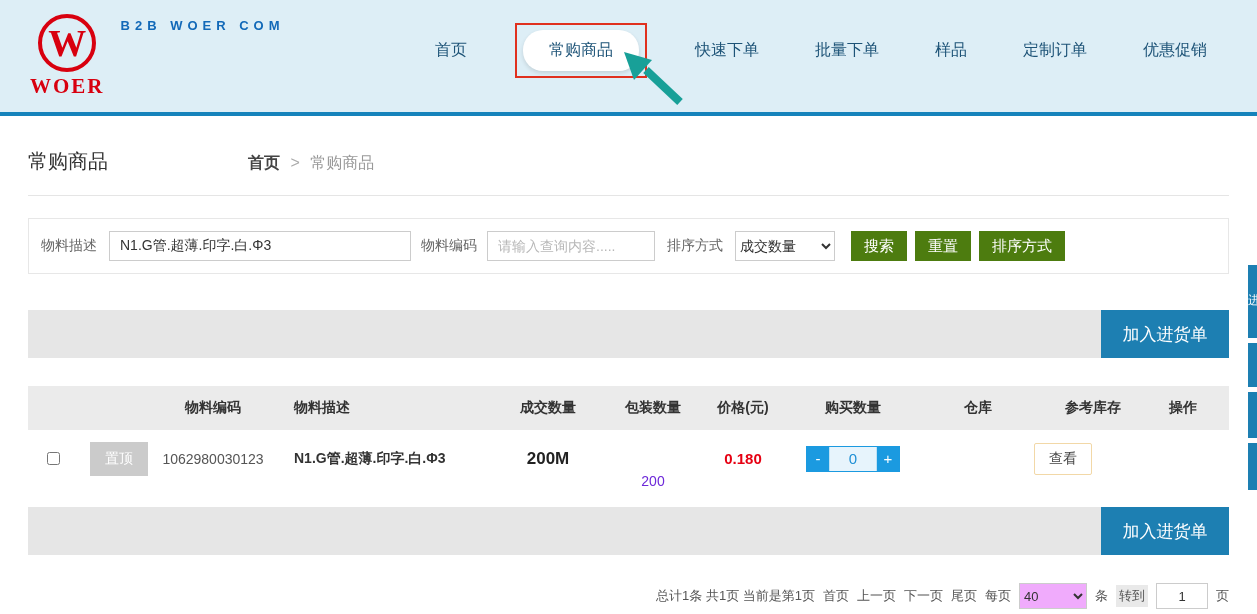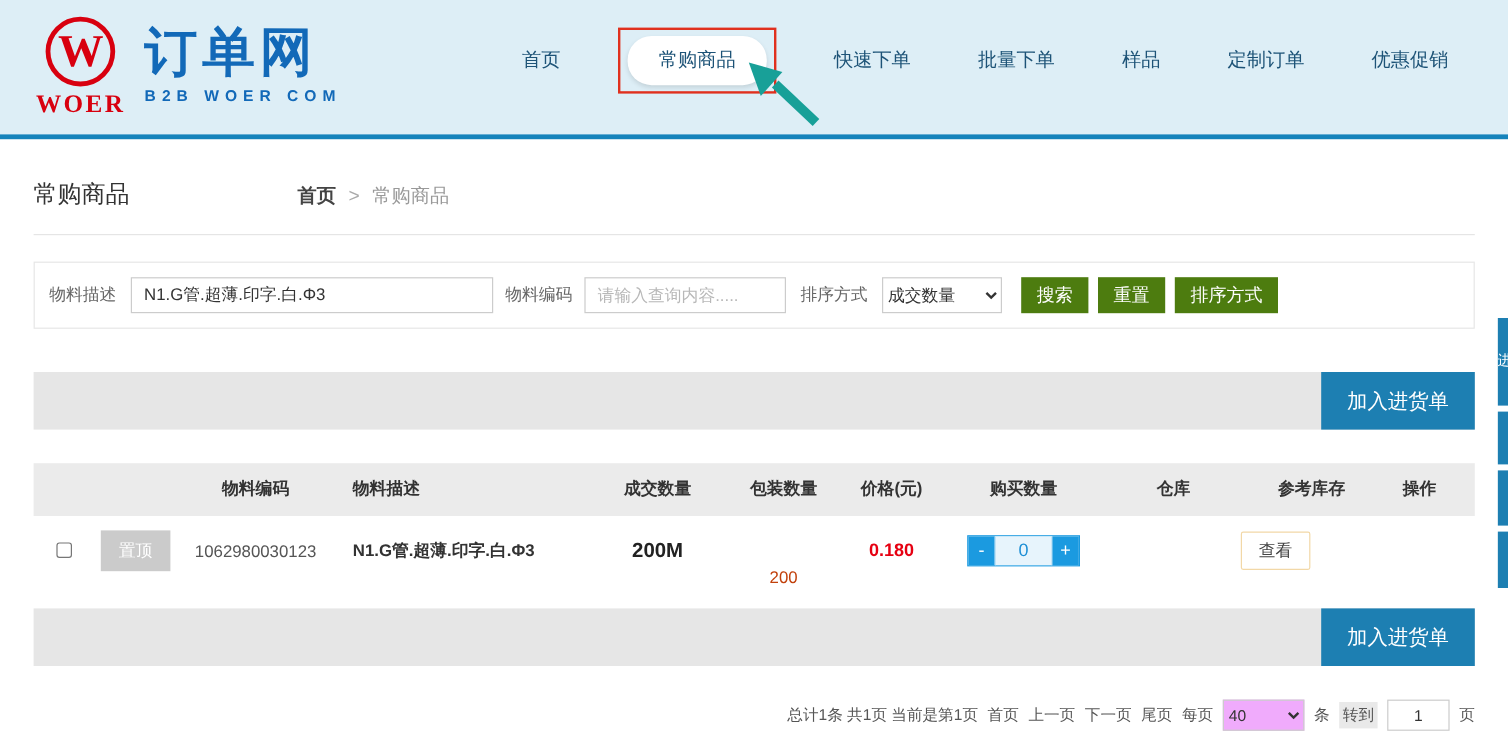--- a/index.html
+++ b/index.html
@@ -50,36 +50,36 @@
   .action-bar.second { margin-top:20px; }
   .btn-cart { width:128px; height:48px; border:none; background:#1d7fb2; color:#fff; font-size:17px; cursor:pointer; }
 
   
   .tbl { margin-top:28px; }
   .tbl-row { display:flex; align-items:center; }
   .tbl-head { background:#ebebeb; height:44px; font-weight:bold; font-size:14px; color:#333; }
   .tbl-body { background:#fff; height:57px; }
   .c { display:flex; align-items:center; justify-content:center; text-align:center; }
   .col-chk { width:50px; }
-  .col-pin { width:70px; }
+  .col-pin { width:70px;justify-content:flex-end; }
   .col-code { width:130px; }
   .col-desc { width:210px; justify-content:flex-start; text-align:left; padding-left:16px; }
   .col-deal { width:120px; }
   .col-pack { width:90px; }
   .col-price { width:90px; }
   .col-buy { width:130px; }
   .col-wh { width:120px; }
   .col-stock { width:110px; }
   .col-op { width:70px; }
 
   .pin-btn { background:#cbcbcb; color:#fff; border:none; font-size:14px; padding:8px 15px; cursor:pointer; }
   .cell-code { font-size:14px; color:#555; }
   .cell-desc { font-size:14px; font-weight:bold; color:#333; }
   .cell-deal { font-size:17px; font-weight:bold; color:#222; }
-  .cell-pack { font-size:14px; color:#c2410c;margin-top:44px; }
+  .cell-pack { font-size:14px; color:#6d28d9;margin-top:44px; }
   .cell-price { font-size:15px; font-weight:bold; color:#e60012; }
 
   .stepper { display:flex; border:1px solid #1b9ae0; height:26px; }
   .step-btn { width:22px; background:#1b9ae0; color:#fff; border:none; font-size:15px; line-height:1; cursor:pointer; }
   .step-input { width:48px; border:none; border-left:1px solid #bfe2f5; border-right:1px solid #bfe2f5;
     background:#e7f4fc; color:#1e8fd5; font-size:15px; text-align:center; }
 
   .wh-select { height:26px; width:74px; border:1px solid #999; font-size:13px; color:#333; background:#fff; }
   .view-btn { background:#fff; border:1px solid #f2d8a7; color:#444; font-size:14px; padding:6px 14px; border-radius:2px; cursor:pointer; }
 
@@ -100,21 +100,20 @@
 
 <div class="header">
   <div class="logo-wrap">
     <div class="logo-badge">
       <div class="logo-circle">
         <span class="logo-w">W</span>
       </div>
       <div class="logo-woer">WOER</div>
     </div>
     <div>
-      <div class="site-name">订单网</div>
       <div class="site-sub">B2B WOER COM</div>
     </div>
   </div>
 
   <div class="nav">
     <div class="nav-item">首页</div>
     <div class="nav-pill-wrap">
       <div class="nav-item nav-pill">常购商品</div>
       <div class="annotation-box"></div>
     </div>

